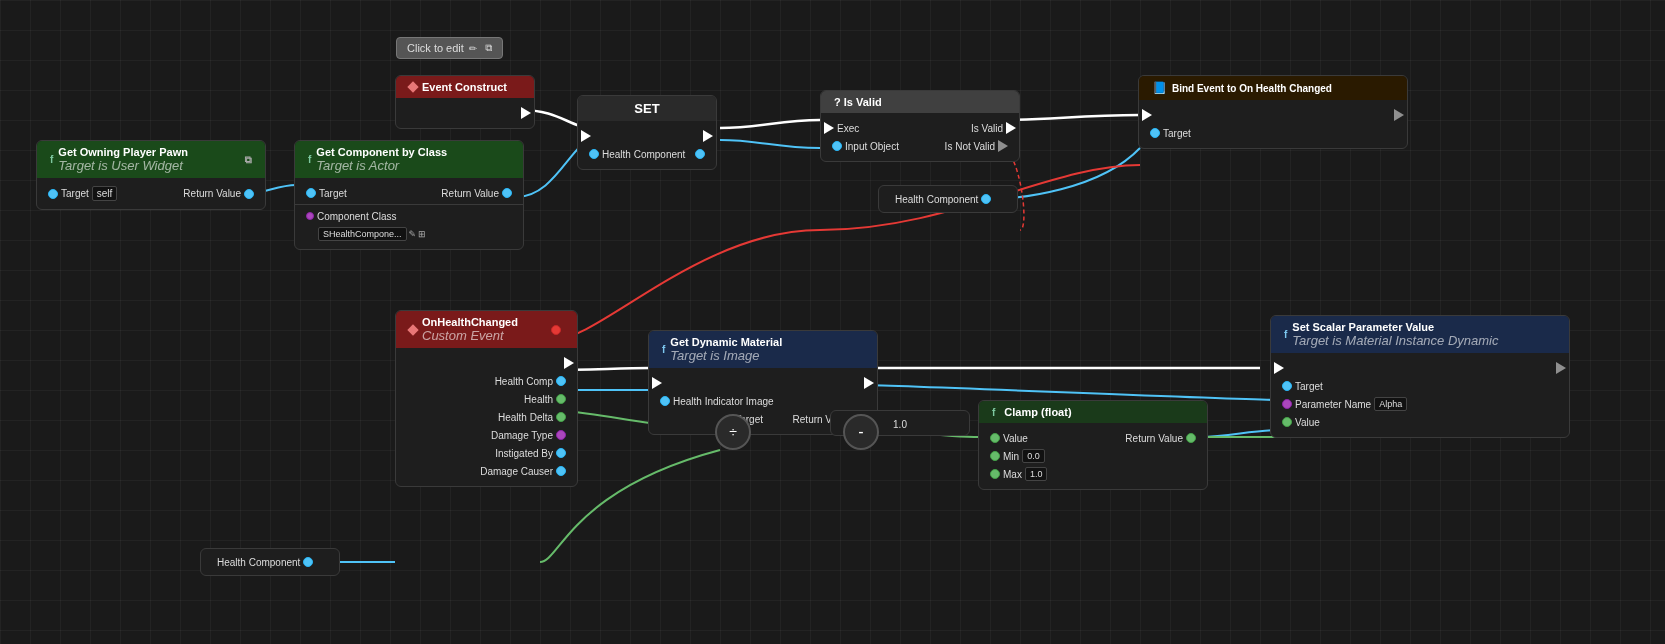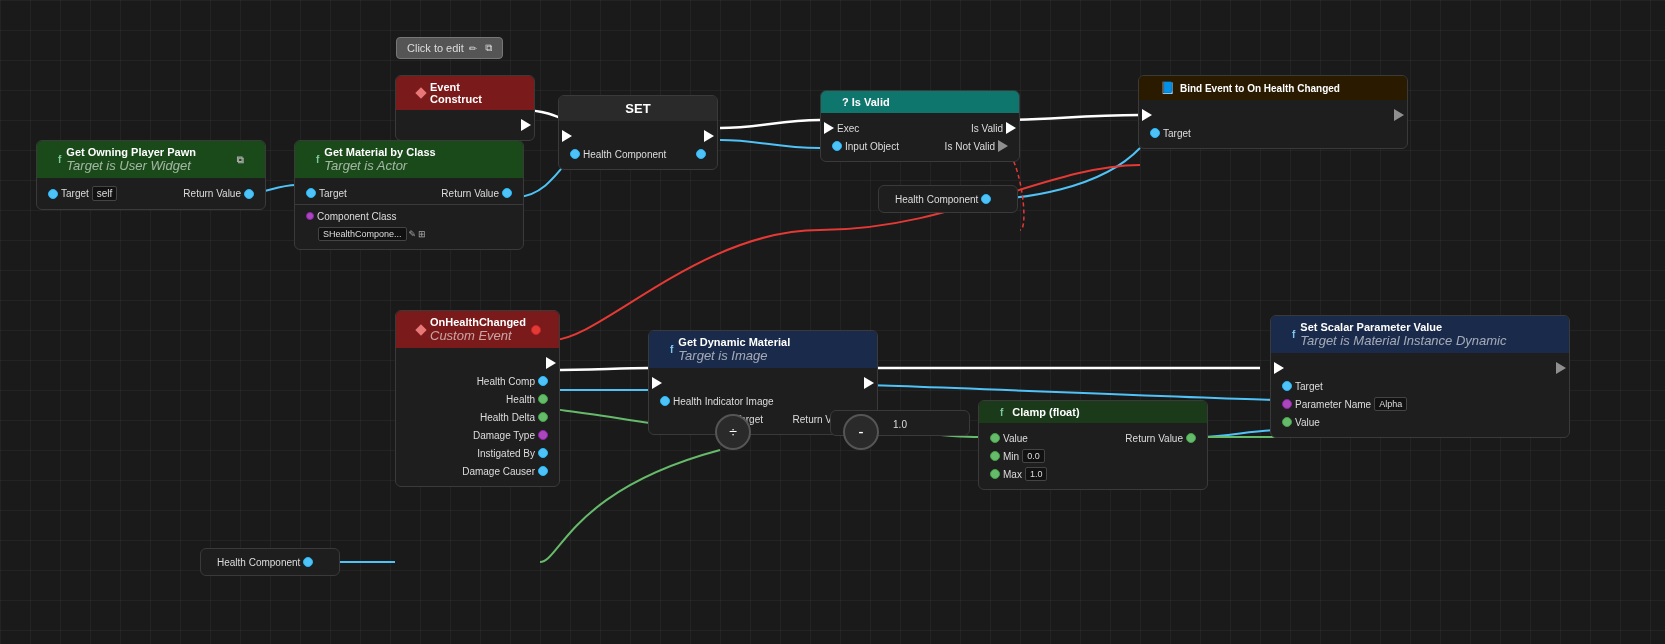--- a/index.html
+++ b/index.html
@@ -31,21 +31,21 @@
       position: absolute;
       border-radius: 6px;
       background: #1e1e1e;
       border: 1px solid #3a3a3a;
       z-index: 2;
       min-width: 140px;
     }
 
     .node-header {
       border-radius: 5px 5px 0 0;
-      padding: 5px 21px;
+      padding: 5px 13px;
       font-size: 11px;
       font-weight: bold;
       color: #fff;
       display: flex;
       align-items: center;
       gap: 5px;
     }
 
     .node-subtitle {
       font-size: 13px;
@@ -274,21 +274,21 @@
       <span class="pin-label">Return Value</span>
       <span class="pin blue"></span>
     </div>
   </div>
 </div>
 
 <div class="node" style="left:294px; top:140px; width:230px;">
   <div class="node-header header-green">
     <span style="font-size:10px; color:#7ec8a0;">f</span>
     <div>
-      <div style="font-size:11px;font-weight:bold;color:#fff;">Get Material by Class</div>
+      <div style="font-size:11px;font-weight:bold;color:#fff;">Get Component by Class</div>
       <div class="node-subtitle">Target is Actor</div>
     </div>
   </div>
   <div class="node-body">
     <div class="pin-row">
       <span class="pin blue"></span>
       <span class="pin-label">Target</span>
       <span style="flex:1"></span>
       <span class="pin-label">Return Value</span>
       <span class="pin blue"></span>
@@ -299,41 +299,41 @@
       <span class="pin-label">Component Class</span>
     </div>
     <div class="pin-row" style="padding-left:20px;">
       <span class="input-value">SHealthCompone...</span>
       <span style="font-size:9px;color:#aaa;margin-left:2px;">✎</span>
       <span style="font-size:9px;color:#aaa;margin-left:2px;">⊞</span>
     </div>
   </div>
 </div>
 
-<div class="node" style="left:558px; top:95px; width:160px;">
+<div class="node" style="left:577px; top:95px; width:140px;">
   <div class="node-header header-dark" style="background:#2a2a2a; justify-content:center;">
     <span style="font-size:13px;font-weight:bold;color:#fff;">SET</span>
   </div>
   <div class="node-body">
     <div class="pin-row exec-row">
       <div class="exec-pin"></div>
       <span style="flex:1"></span>
       <div class="exec-pin right"></div>
     </div>
     <div class="pin-row">
       <span class="pin blue"></span>
       <span class="pin-label">Health Component</span>
       <span style="flex:1"></span>
       <span class="pin blue"></span>
     </div>
   </div>
 </div>
 
 <div class="node" style="left:820px; top:90px; width:200px;">
-  <div class="node-header" style="background:#0f766e;">
+  <div class="node-header" style="background:#404040;">
     <span style="font-size:11px;font-weight:bold;color:#fff;">? Is Valid</span>
   </div>
   <div class="node-body">
     <div class="pin-row exec-row">
       <div class="exec-pin"></div>
       <span class="pin-label" style="margin-left:0;">Exec</span>
       <span style="flex:1"></span>
       <span class="pin-label">Is Valid</span>
       <div class="exec-pin right"></div>
     </div>
@@ -367,21 +367,21 @@
       <span style="flex:1"></span>
       <div class="exec-pin right outline"></div>
     </div>
     <div class="pin-row">
       <span class="pin blue"></span>
       <span class="pin-label">Target</span>
     </div>
   </div>
 </div>
 
-<div class="node" style="left:395px; top:310px; width:165px;">
+<div class="node" style="left:395px; top:310px; width:183px;">
   <div class="node-header header-event">
     <span class="diamond"></span>
     <div>
       <div style="font-size:11px;font-weight:bold;color:#fff;">OnHealthChanged</div>
       <div class="node-subtitle">Custom Event</div>
     </div>
     <span class="pin red" style="margin-left:auto;"></span>
   </div>
   <div class="node-body">
     <div class="pin-row exec-row">

